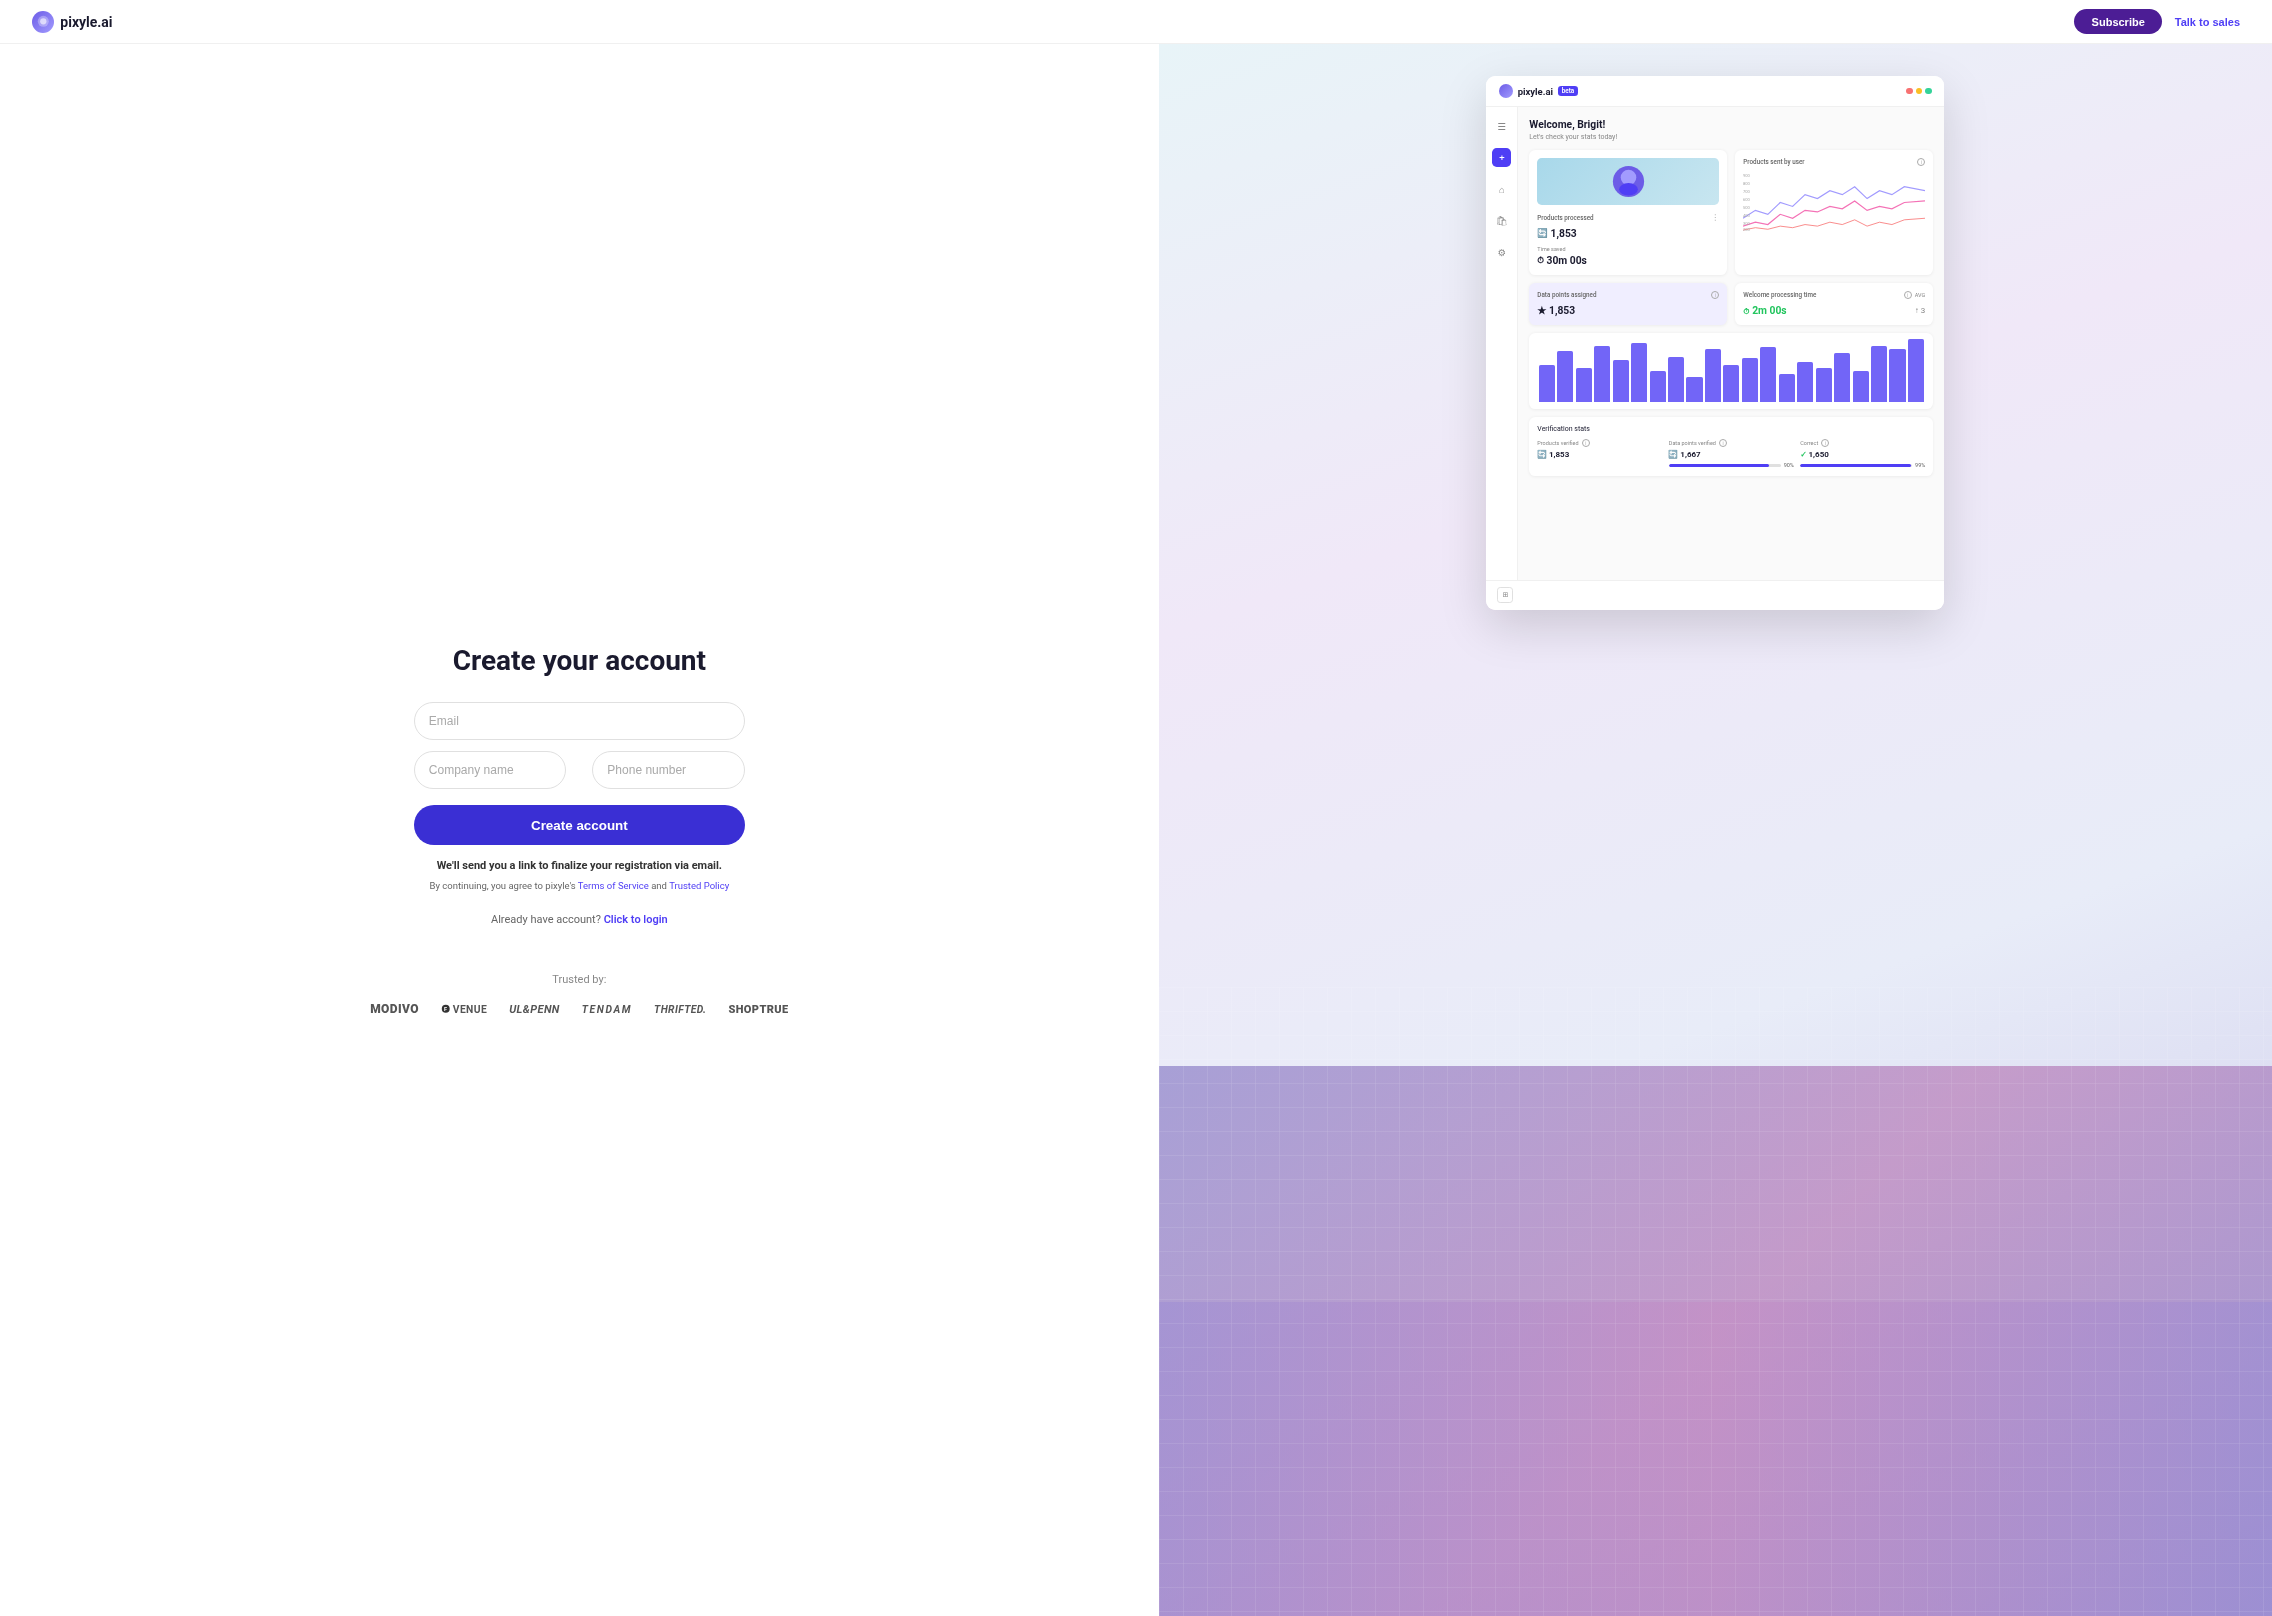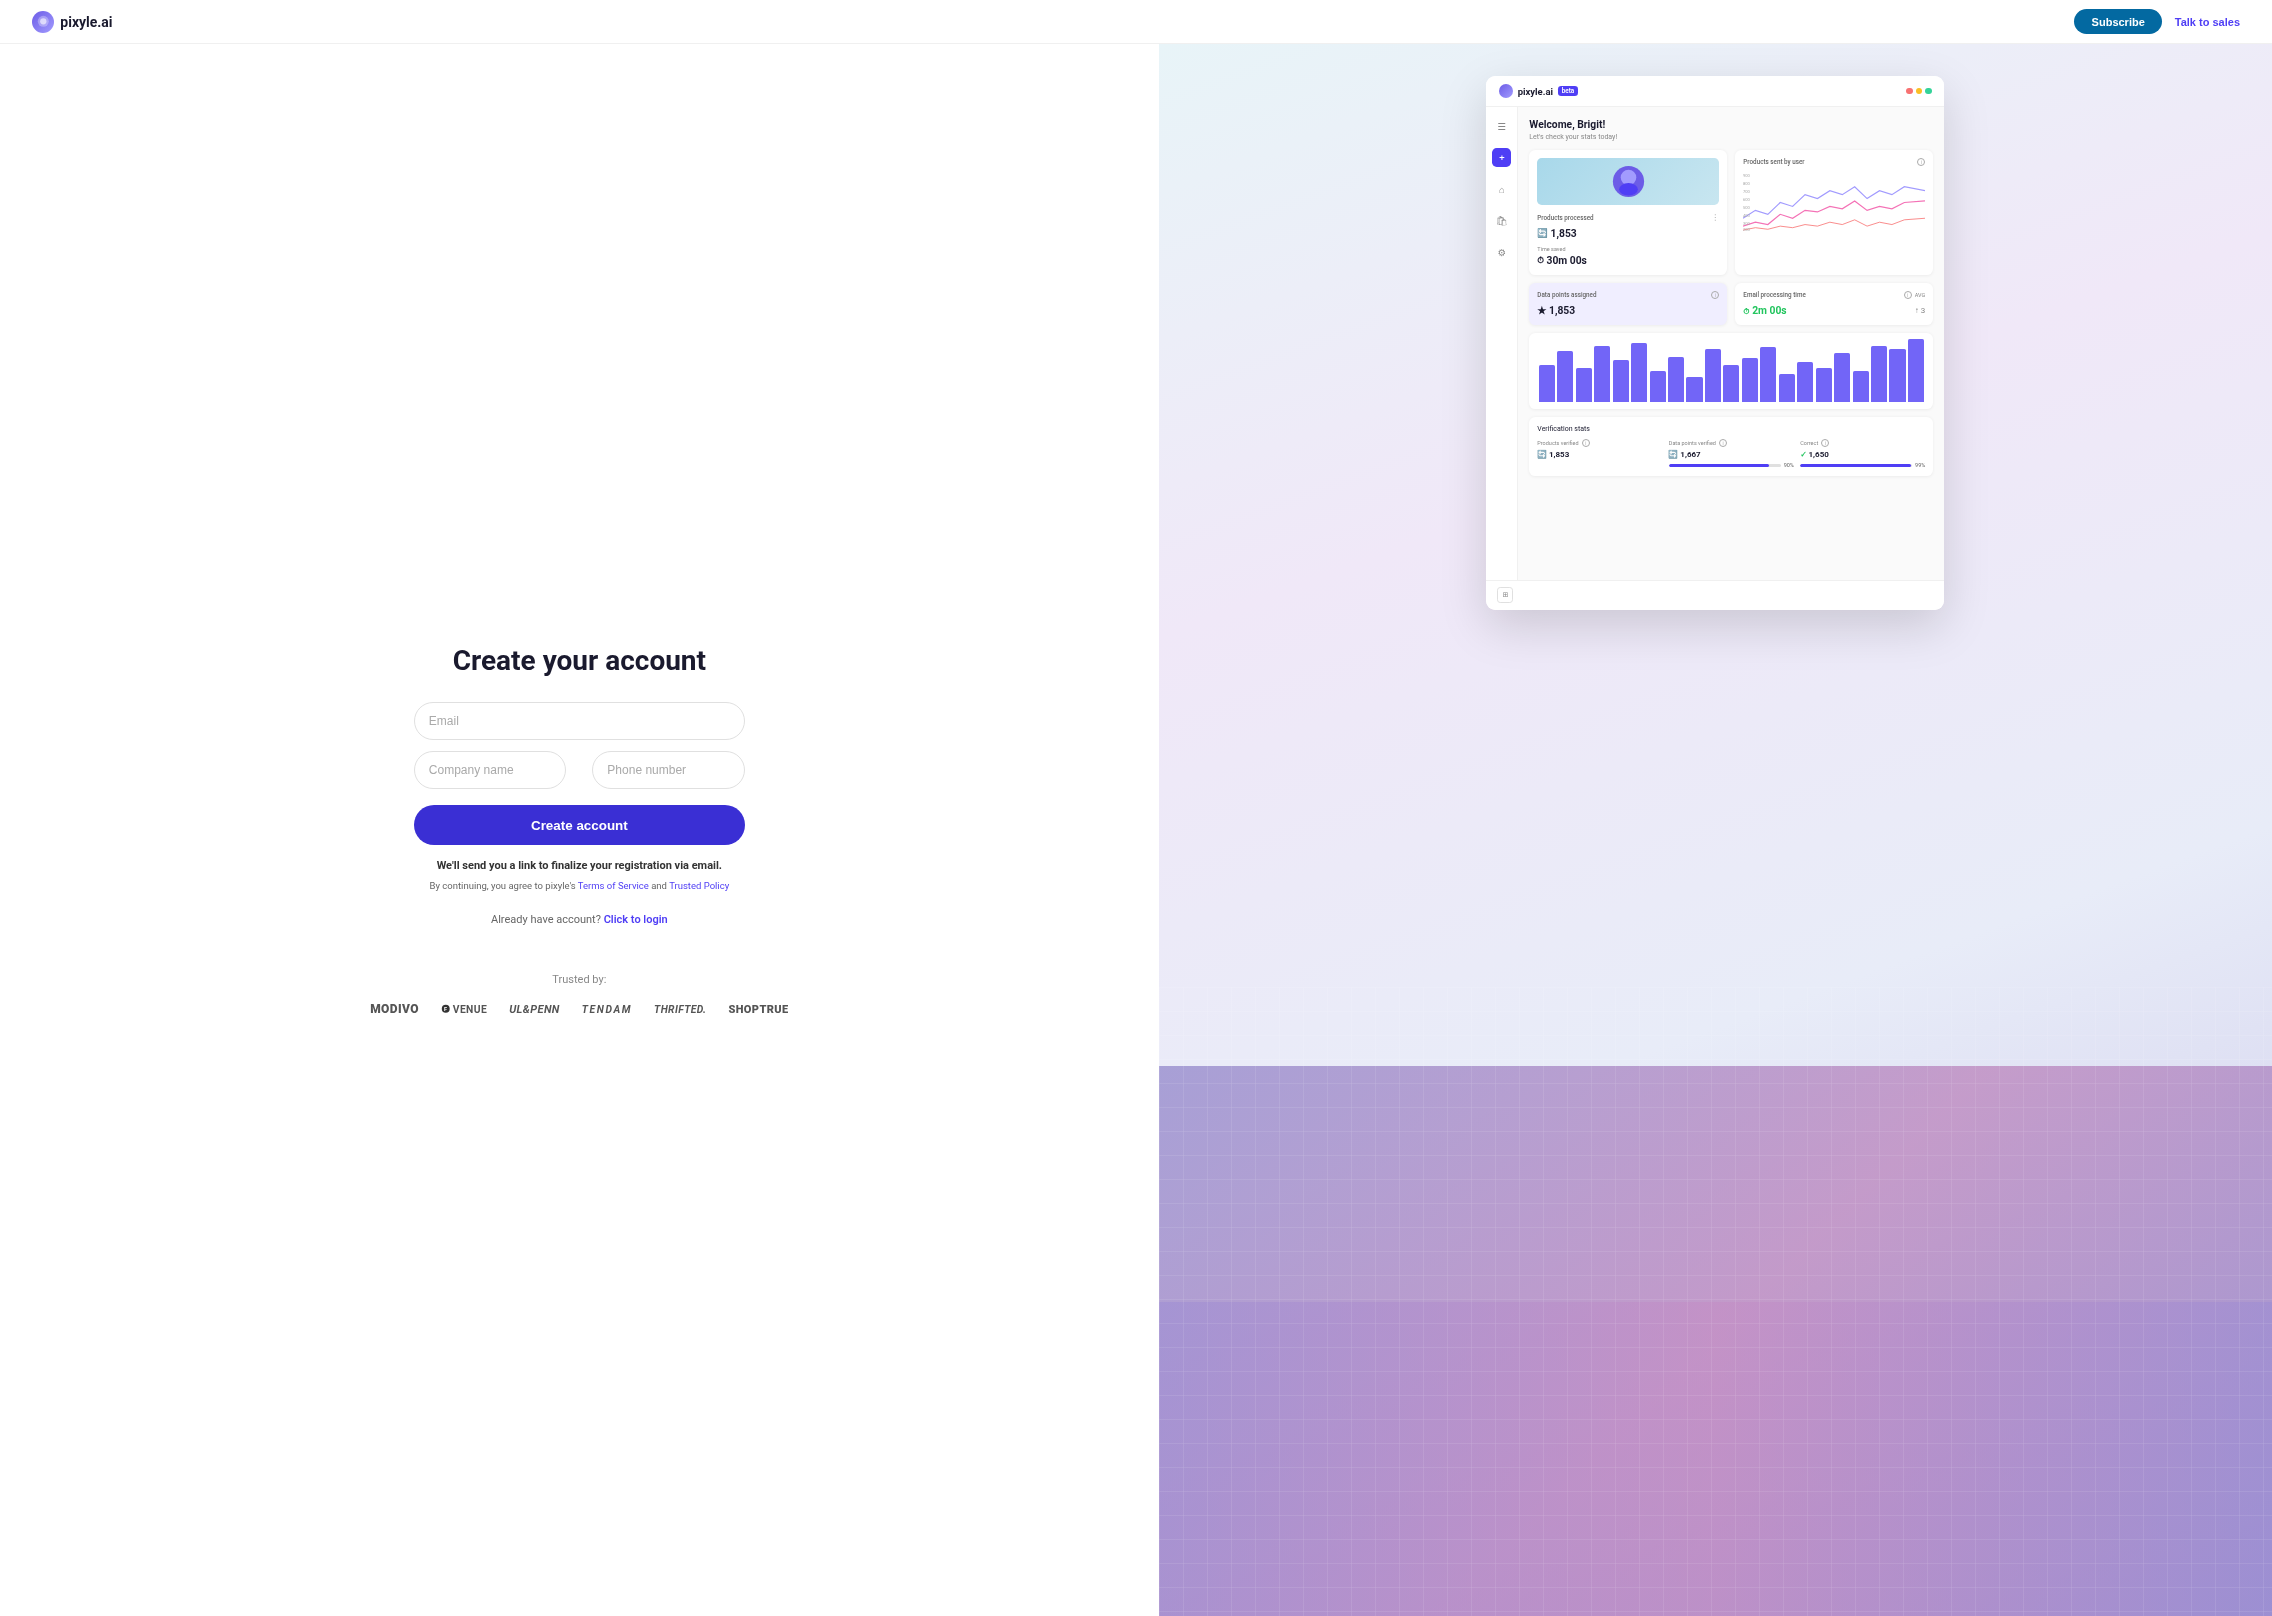--- a/index.html
+++ b/index.html
@@ -36,21 +36,21 @@
       justify-content: center;
       color: white;
       font-size: 9.5px;
     }
     .header-actions {
       display: flex;
       align-items: center;
       gap: 12.6px;
     }
     .btn-subscribe {
-      background: #0369a1;
+      background: #4c1d95;
       color: white;
       border: none;
       border-radius: 16px;
       padding: 6.3px 17.4px;
       font-size: 11px;
       font-weight: 600;
       cursor: pointer;
     }
     .btn-talk {
       background: transparent;
@@ -666,21 +666,21 @@
                 <span class="info-circle">i</span>
               </div>
               <div class="stat-value">
                 <span>★</span>
                 <span>1,853</span>
               </div>
             </div>
 
             <div class="stat-card">
               <div class="stat-card-header">
-                <span class="stat-label">Email processing time</span>
+                <span class="stat-label">Welcome processing time</span>
                 <div style="display:flex;align-items:center;gap:3.2px;">
                   <span class="info-circle">i</span>
                   <span class="avg-label">AVG</span>
                 </div>
               </div>
               <div style="display:flex;align-items:center;justify-content:space-between;">
                 <div class="processing-time-value">
                   <span style="font-size:8px;">⏱</span>
                   <span>2m 00s</span>
                 </div>

